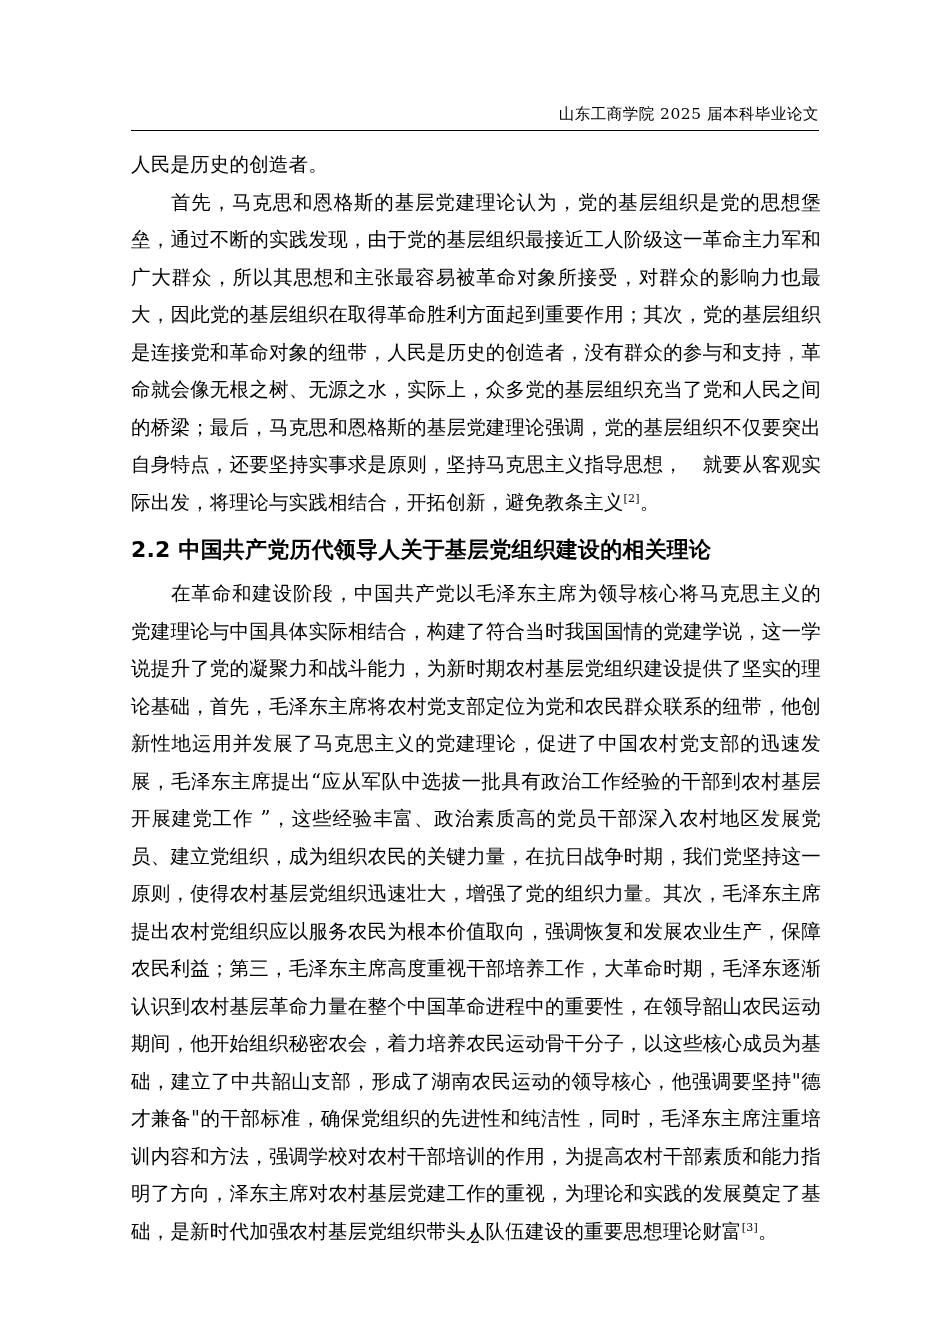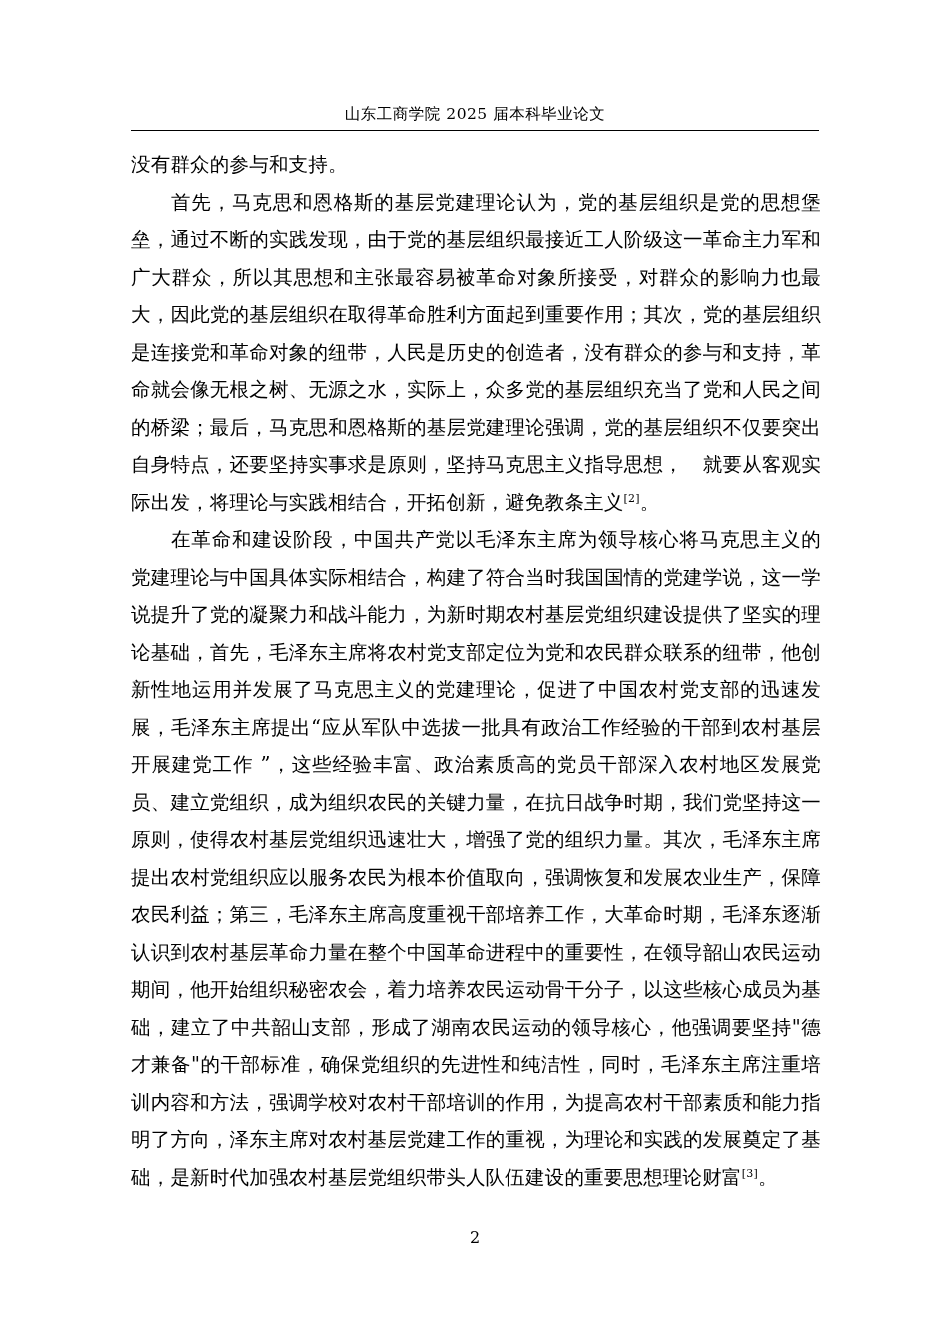--- a/index.html
+++ b/index.html
@@ -19,21 +19,21 @@
     width: 950px;
     height: 1344px;
     box-sizing: border-box;
     padding: 0;
   }
   .header {
     position: absolute;
     top: 104px;
     left: 131px;
     width: 688px;
-    text-align: center;
+    text-align: right;
     font-size: 15.5px;
     font-family: "DejaVu Serif", "Liberation Serif", serif;
     letter-spacing: 0.5px;
   }
   .header-rule {
     position: absolute;
     top: 130px;
     left: 131px;
     width: 688px;
     height: 0;
@@ -82,24 +82,25 @@
 </head>
 <body>
 
 <div class="page">
 
   <div class="header">山东工商学院 2025 届本科毕业论文</div>
   <div class="header-rule"></div>
 
   <div class="content">
 
-    <p>没有群众的参与和支持。</p>
+    <p>人民是历史的创造者。</p>
 
     <p class="indent"><span>首先，马克思和恩格斯的基层党建理论认为，党的基层组织是党的思想堡垒，通过不断的实践发现，由于党的基层组织最接近工人阶级这一革命主力军和广大群众，所以其思想和主张最容易被革命对象所接受，对群众的影响力也最大，因此党的基层组织在取得革命胜利方面起到重要作用；其次，党的基层组织是连接党和革命对象的纽带，人民是历史的创造者，没有群众的参与和支持，革命就会像无根之树、无源之水，实际上，众多党的基层组织充当了党和人民之间的桥梁；最后，马克思和恩格斯的基层党建理论强调，党的基层组织不仅要突出自身特点，还要坚持实事求是原则，坚持马克思主义指导思想，　就要从客观实际出发，将理论与实践相结合，开拓创新，避免教条主义</span><sup>[2]</sup><span>。</span></p>
 
+    <h2 class="section">2.2 中国共产党历代领导人关于基层党组织建设的相关理论</h2>
 
 
     <p class="indent"><span>在革命和建设阶段，中国共产党以毛泽东主席为领导核心将马克思主义的党建理论与中国具体实际相结合，构建了符合当时我国国情的党建学说，这一学说提升了党的凝聚力和战斗能力，为新时期农村基层党组织建设提供了坚实的理论基础，首先，毛泽东主席将农村党支部定位为党和农民群众联系的纽带，他创新性地运用并发展了马克思主义的党建理论，促进了中国农村党支部的迅速发展，毛泽东主席提出“应从军队中选拔一批具有政治工作经验的干部到农村基层开展建党工作 ”，这些经验丰富、政治素质高的党员干部深入农村地区发展党员、建立党组织，成为组织农民的关键力量，在抗日战争时期，我们党坚持这一原则，使得农村基层党组织迅速壮大，增强了党的组织力量。其次，毛泽东主席提出农村党组织应以服务农民为根本价值取向，强调恢复和发展农业生产，保障农民利益；第三，毛泽东主席高度重视干部培养工作，大革命时期，毛泽东逐渐认识到农村基层革命力量在整个中国革命进程中的重要性，在领导韶山农民运动期间，他开始组织秘密农会，着力培养农民运动骨干分子，以这些核心成员为基础，建立了中共韶山支部，形成了湖南农民运动的领导核心，他强调要坚持"德才兼备"的干部标准，确保党组织的先进性和纯洁性，同时，毛泽东主席注重培训内容和方法，强调学校对农村干部培训的作用，为提高农村干部素质和能力指明了方向，泽东主席对农村基层党建工作的重视，为理论和实践的发展奠定了基础，是新时代加强农村基层党组织带头人队伍建设的重要思想理论财富</span><sup>[3]</sup><span>。</span></p>
 
   </div>
 
   <div class="page-number">2</div>
 
 </div>
 

